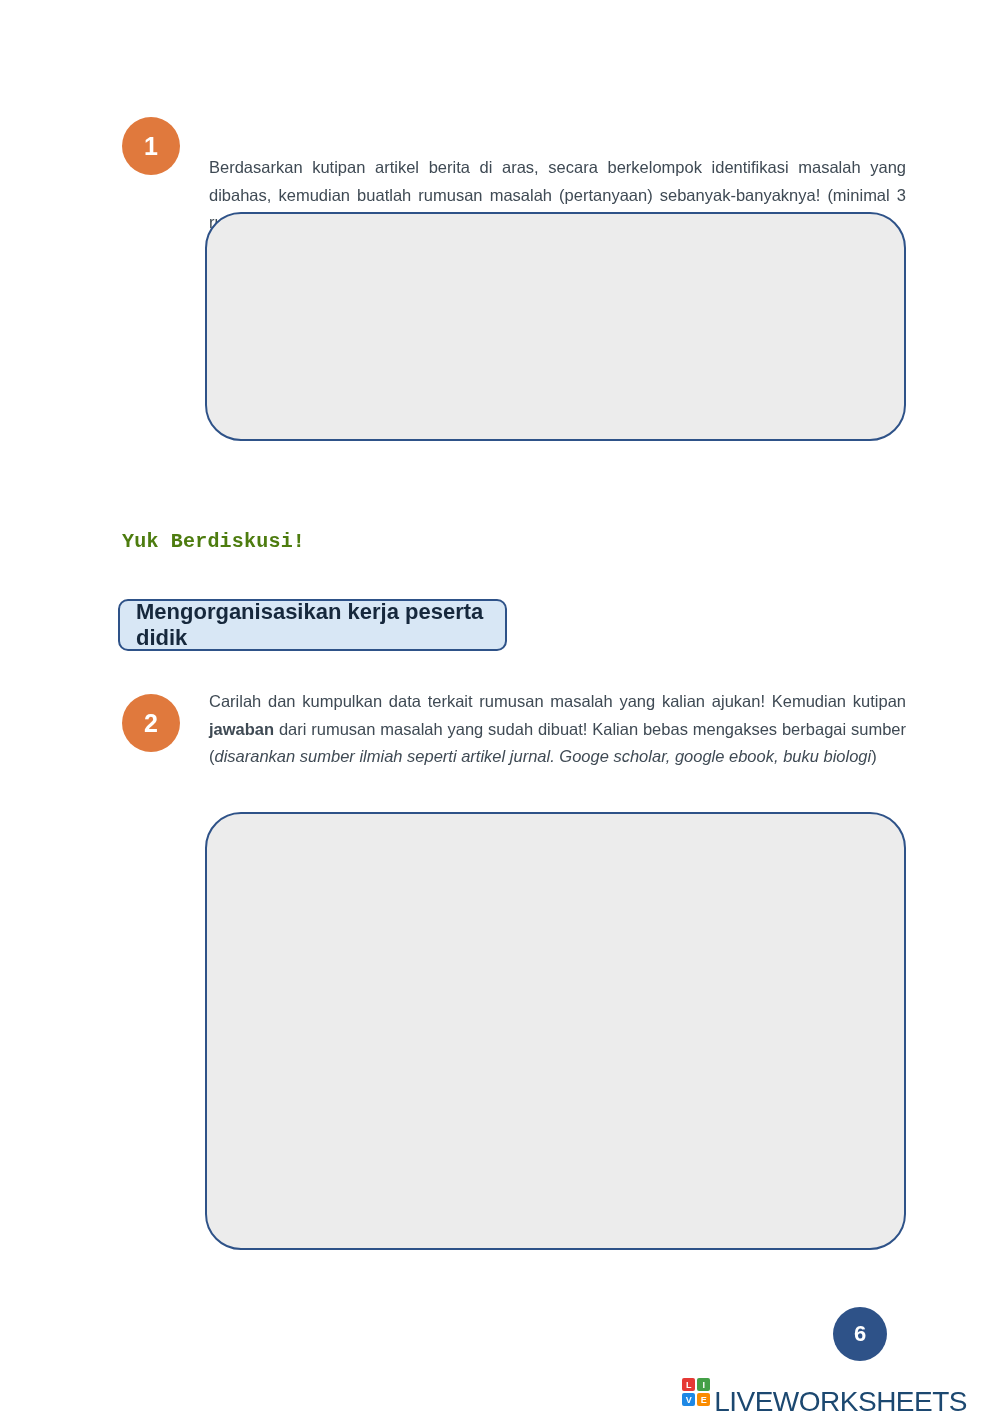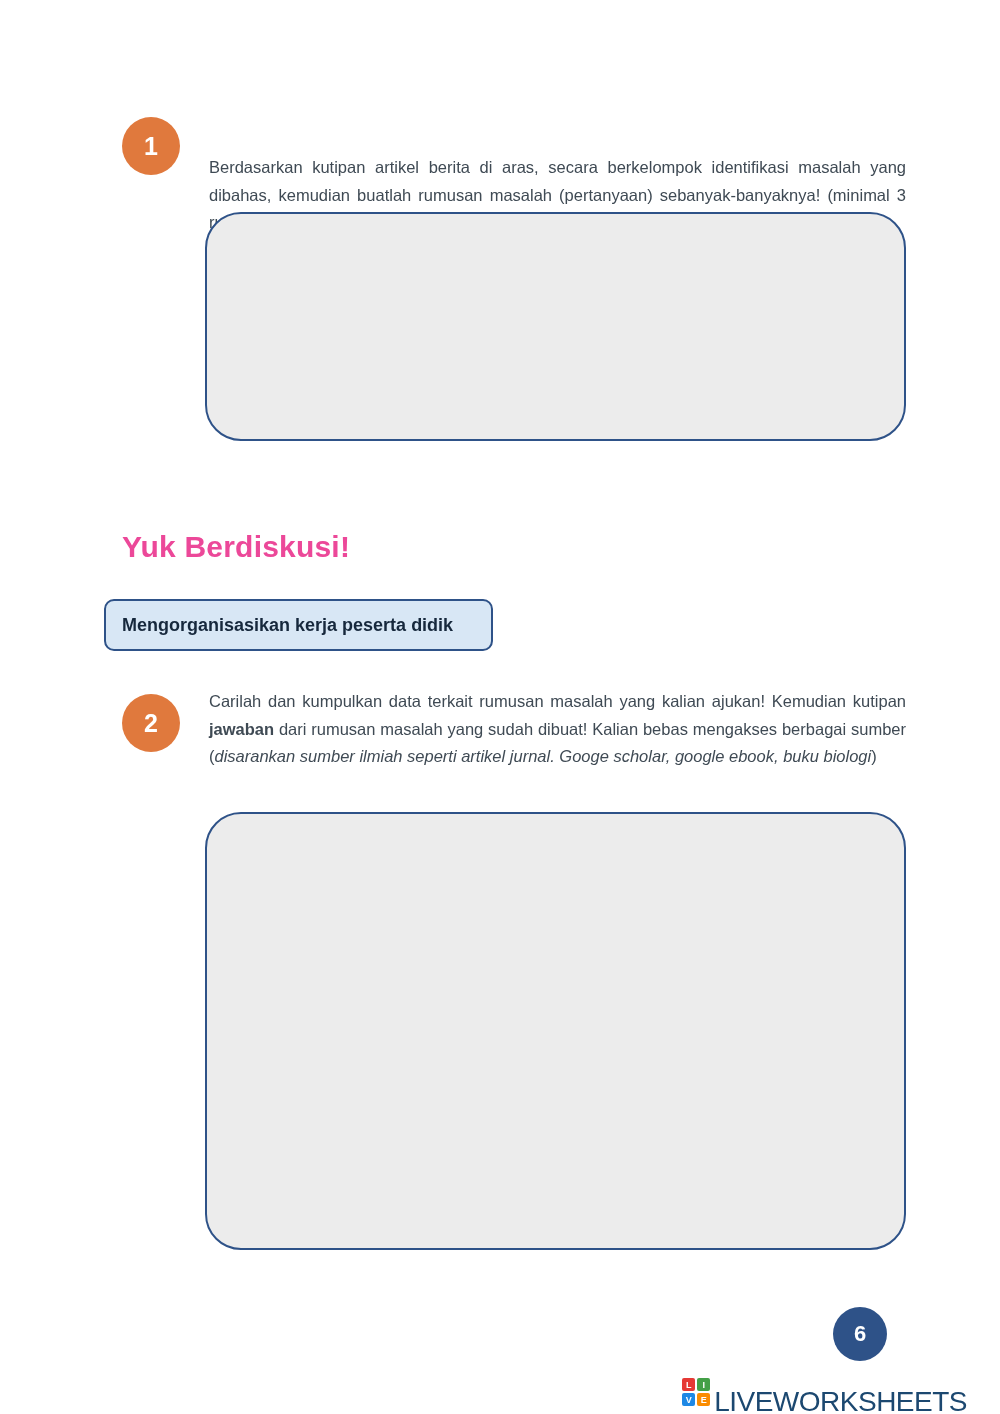--- a/index.html
+++ b/index.html
@@ -57,40 +57,41 @@
     border-radius: 36px;
   }
   .answer-box-1 { top: 212px; height: 229px; }
   .answer-box-2 { top: 812px; height: 438px; }
 
   
   .section-heading {
     position: absolute;
     left: 122px;
     top: 530px;
-    font-size: 30px;
+    font-size: 20px;
     font-weight: bold;
-    color: #ec4899;
+    color: #4d7c0f;
     letter-spacing: 0.2px;
+    font-family: Liberation Mono, monospace;
   }
 
   
   .phase-badge {
     position: absolute;
-    left: 104px;
+    left: 118px;
     top: 599px;
     width: 389px;
     height: 52px;
     background: #d8e7f5;
     border: 2px solid #2e5288;
     border-radius: 10px;
     display: flex;
     align-items: center;
     padding-left: 16px;
-    font-size: 18px;
+    font-size: 22px;
     font-weight: bold;
     color: #16283c;
   }
 
   
   .page-number-badge {
     position: absolute;
     left: 833px;
     top: 1307px;
     width: 54px;

